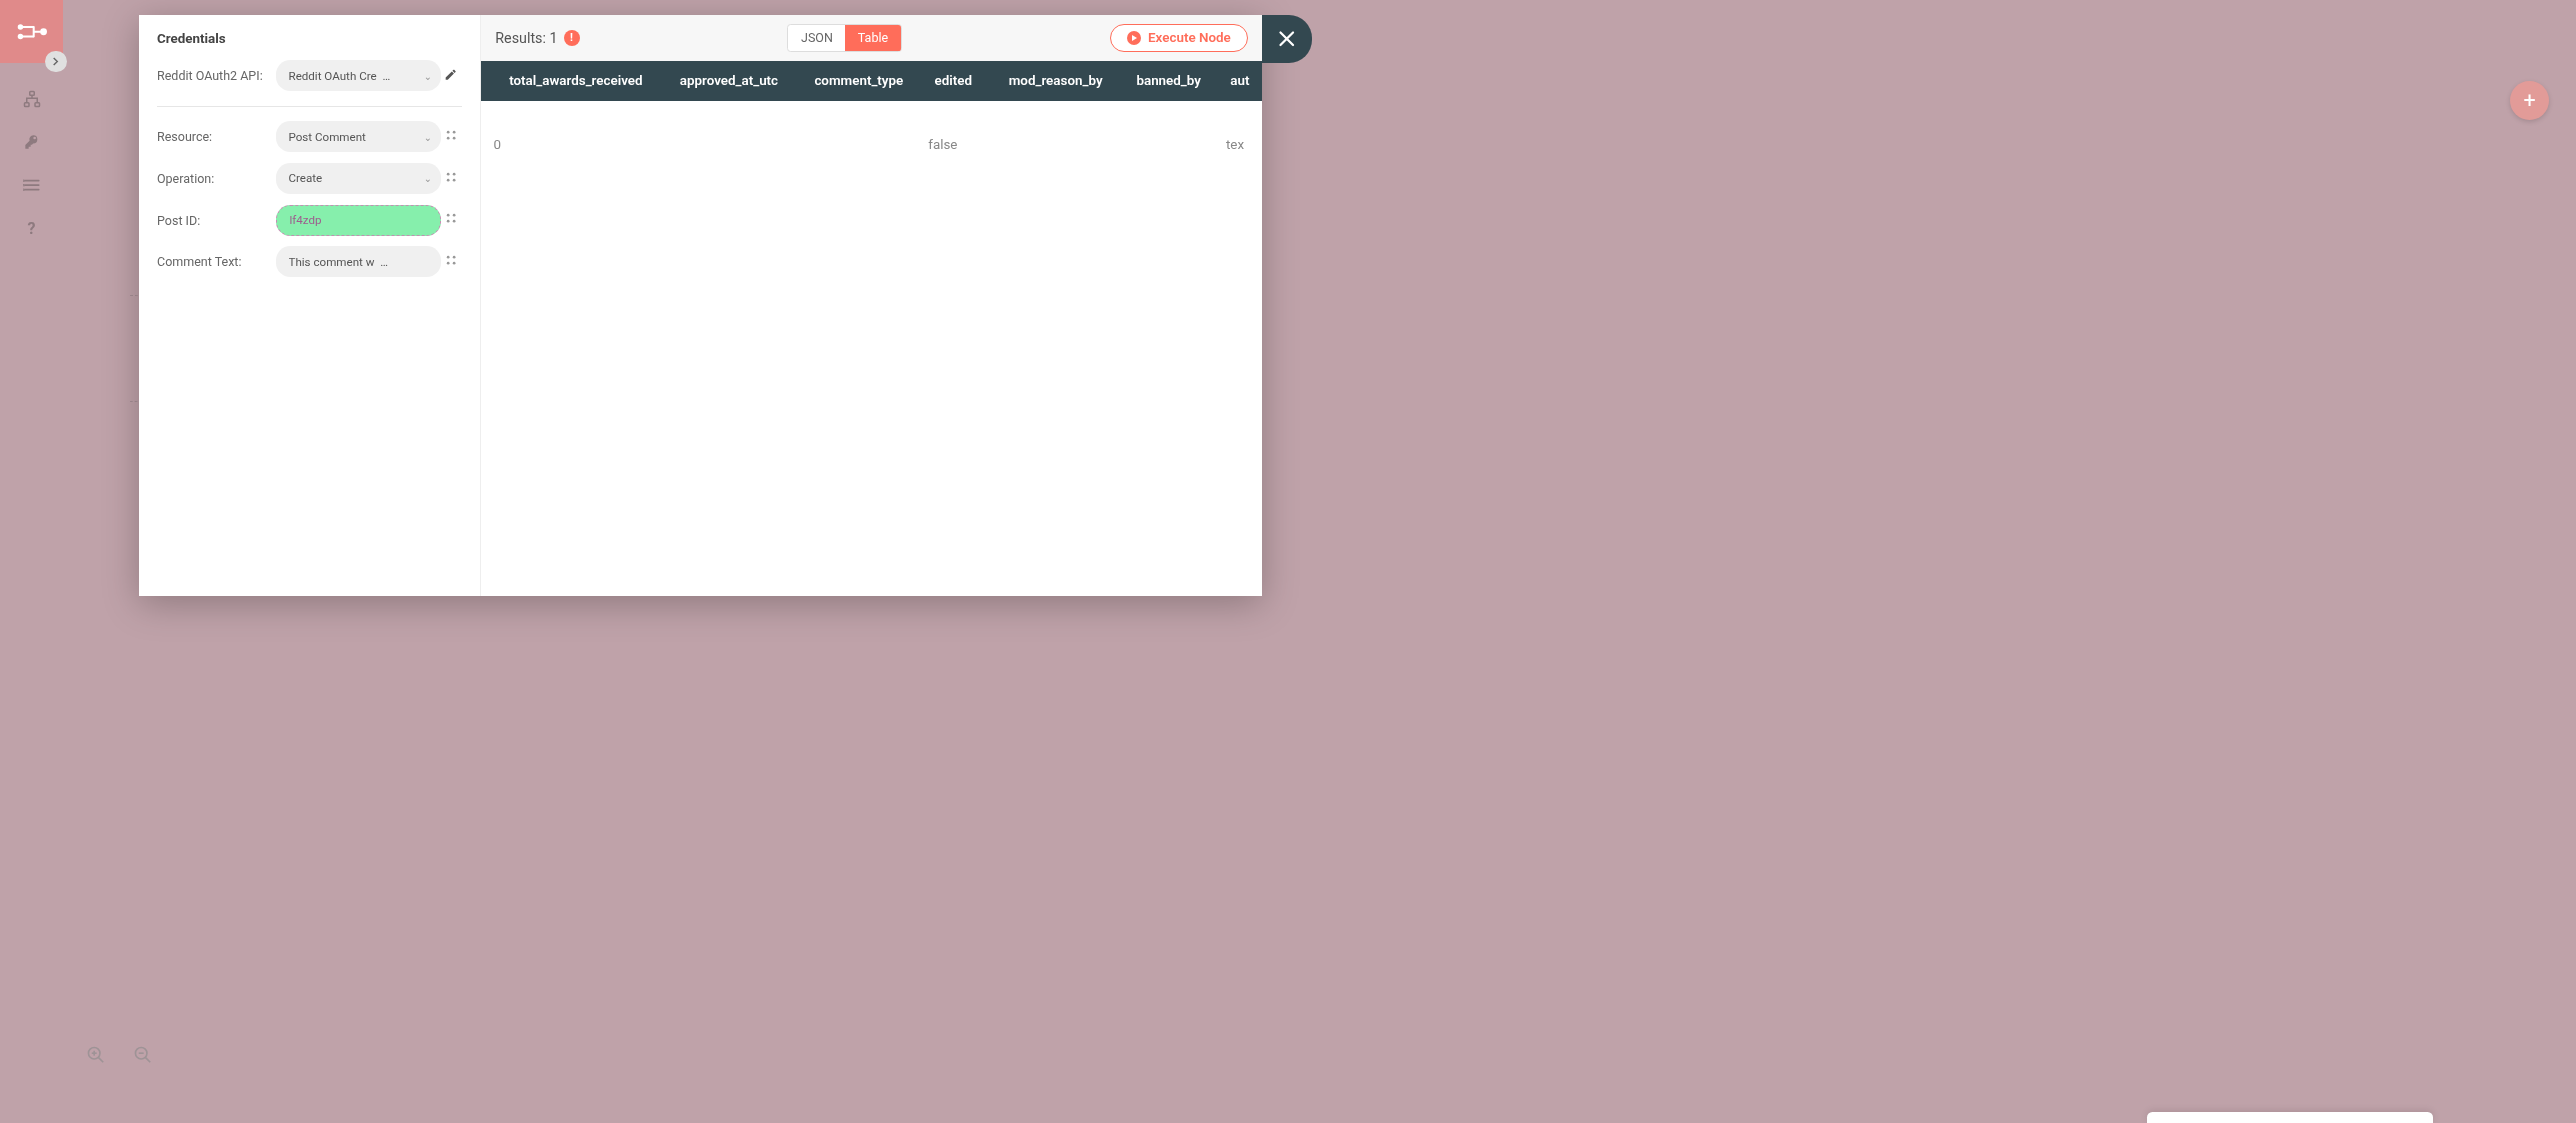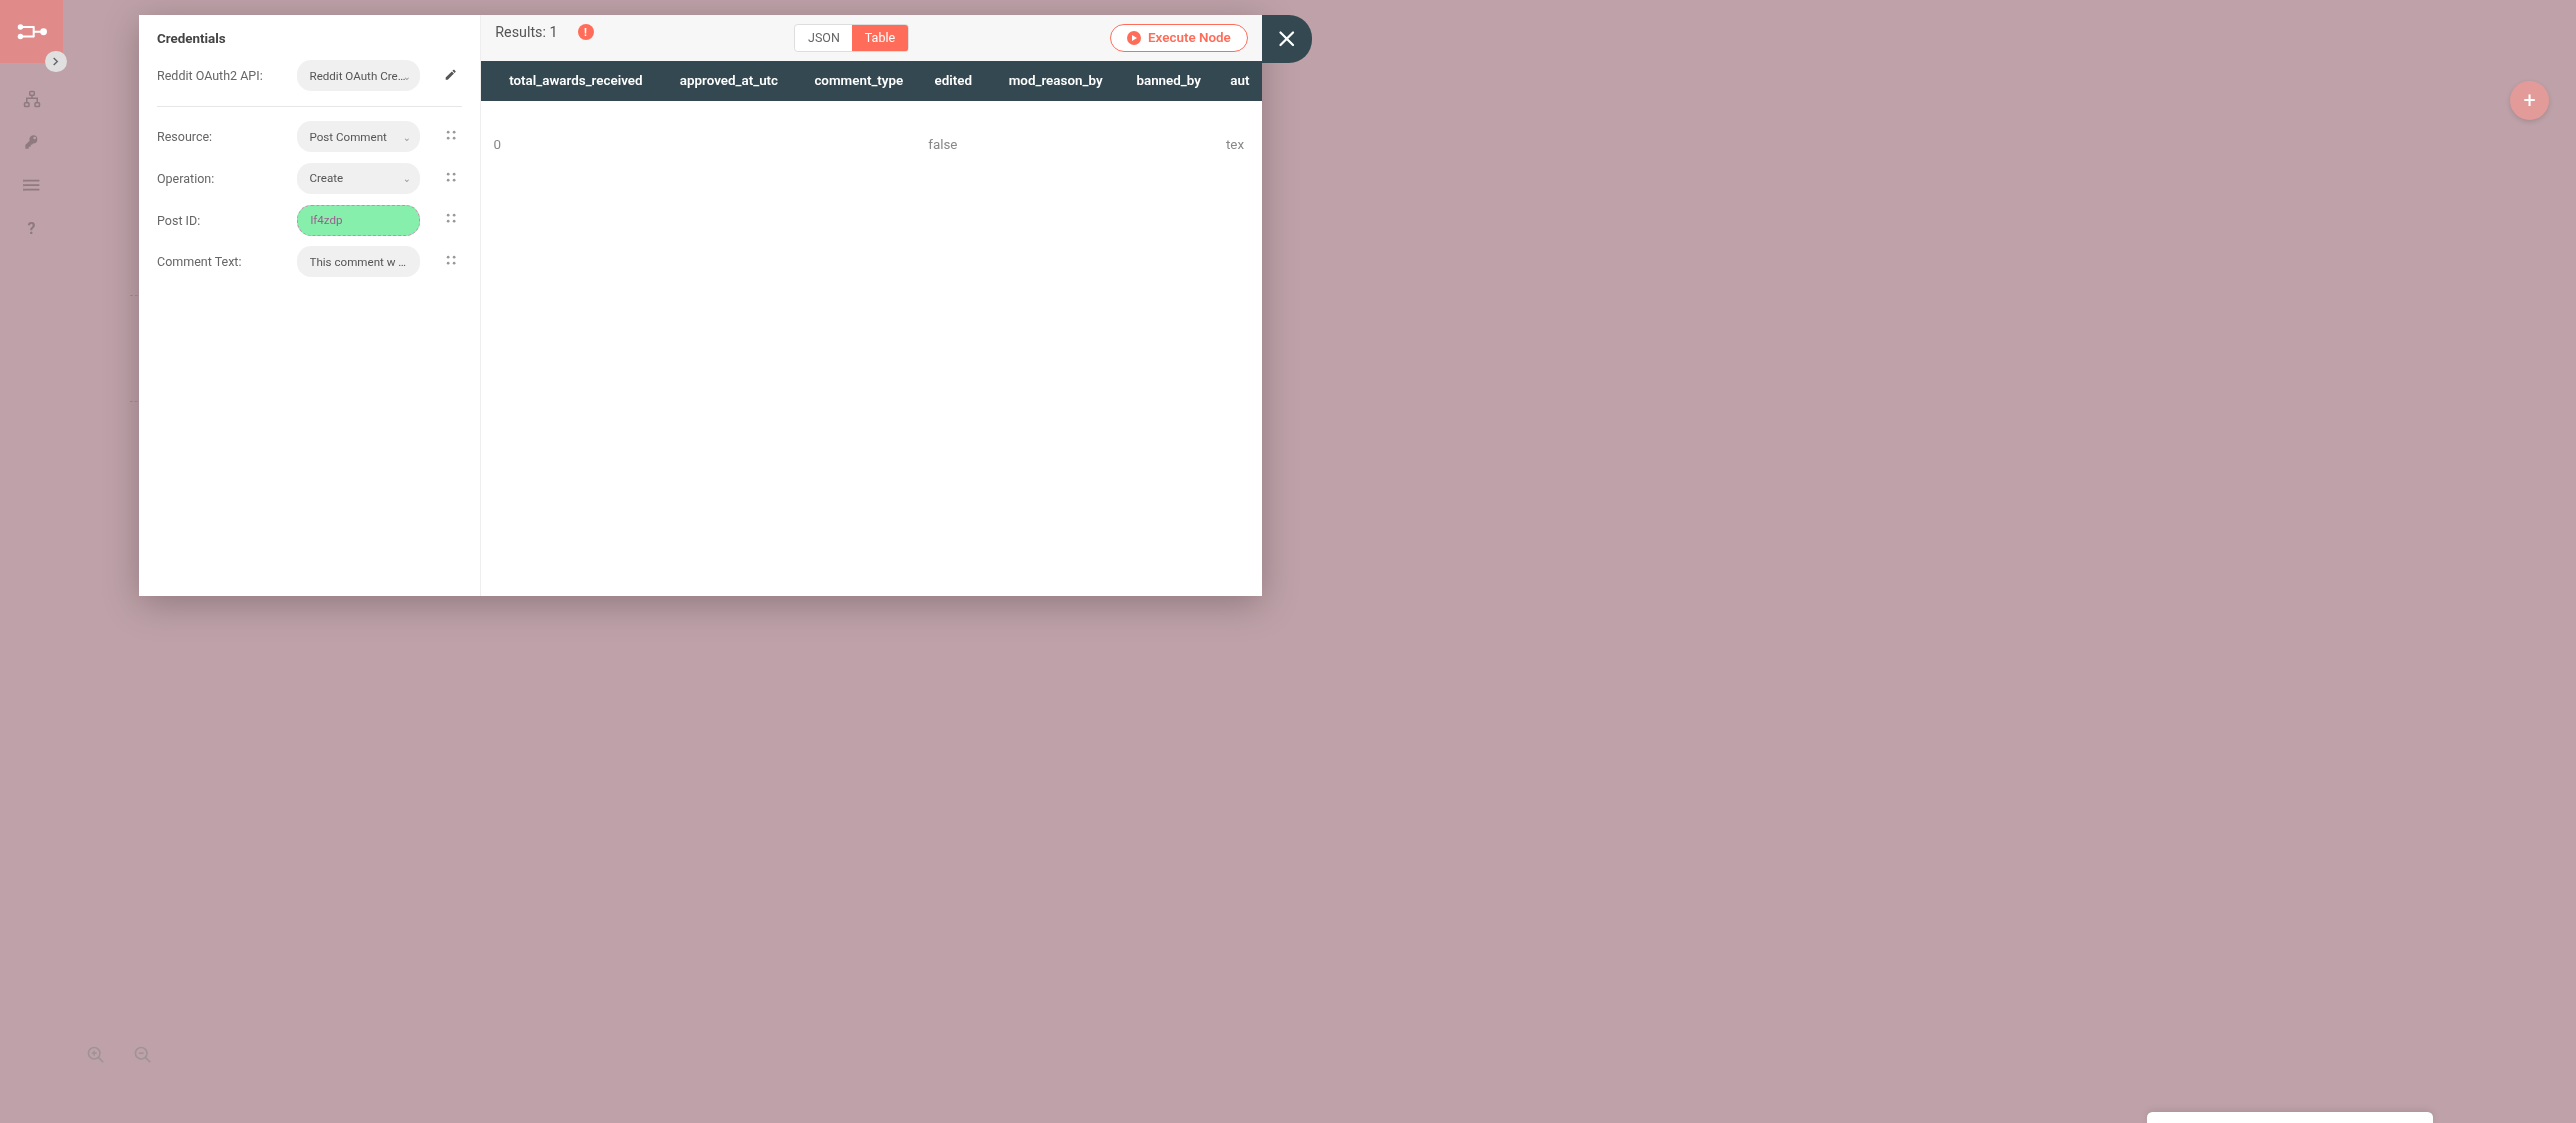--- a/index.html
+++ b/index.html
@@ -28,33 +28,33 @@
   .modal { position:absolute; left:139px; top:15px; width:1123px; height:581px; background:#fff; display:flex; box-shadow:0 7.2px 36px rgba(0,0,0,0.25); border-radius:1.8px;}
 
   .panel-left { width:342px; background:#fff; display:flex; flex-direction:column; border-right:0.9px solid #eee;}
   .header-left { background:#FDEEEB; padding:21.5px 21.5px 0 21.5px;}
   .node-title { font-size:19.7px; color:#555;}
   .tabs { display:flex; margin-top:19.7px;}
   .tab { flex:1; text-align:center; padding:10.7px 0; font-size:14.3px; color:#666; cursor:pointer;}
   .tab.active { color:#FF6D5A; font-weight:700; border-bottom:1.8px solid #FF6D5A;}
   .params-body { padding:16px 18px; overflow:auto; flex:1;}
   .section-h { font-size:13.4px; font-weight:700; color:#444; margin-bottom:9px;}
-  .row { display:flex; align-items:center; padding:5.4px 0; gap:24px;}
+  .row { display:flex; align-items:center; padding:5.4px 0; gap:3px;}
   .row label { width:116px; font-size:12.5px; color:#666; flex-shrink:0;}
   .select-like, .text-like { flex:1; background:#F0F0F0; border-radius:14.3px; height:31px; display:flex; align-items:center; padding:0 12.5px; font-size:11.6px; color:#555; position:relative; min-width:0;}
   .select-like .chev { position:absolute; right:9px; top:50%; transform:translateY(-50%); font-size:9.8px; color:#999;}
   .text-like.highlight { background:#86efac; border:0.9px dashed #C38FB2; color:#9d5d8d;}
   .truncate { white-space:nowrap; overflow:hidden; text-overflow:ellipsis; max-width:100%; display:block;}
   .row .gear { width:18px; color:#999; font-size:13.4px; flex-shrink:0; cursor:pointer;}
   .row .pen { width:18px; color:#555; font-size:13.4px; flex-shrink:0; cursor:pointer;}
   .divider { height:0.9px; background:#e6e6e6; margin:9px 0;}
 
   
   .panel-right { flex:1; background:#fff; display:flex; flex-direction:column; position:relative; overflow:hidden;}
-  .top-bar { display:flex; padding:9px 14.3px 9px 14.3px; gap:20px; background:#F7F7F7;}
+  .top-bar { display:flex; align-items:center; padding:9px 14.3px 9px 14.3px; gap:6px; background:#F7F7F7;}
   .results-label { font-size:14.3px; color:#555;}
   .warn-icon { width:16px;height:16px;border-radius:50%;background:#FF6D5A;color:#fff;display:inline-flex;align-items:center;justify-content:center;font-size:10.7px;font-weight:700;}
   .spacer { flex:1;}
   .toggle-group { display:flex; border:0.9px solid #ddd; border-radius:3.6px; overflow:hidden; background:#fff;}
   .toggle-btn { padding:5.4px 12.5px; font-size:12.5px; color:#666; cursor:pointer;}
   .toggle-btn.active { background:#FF6D5A; color:#fff;}
   .exec-btn { border:1.3px solid #FF6D5A; color:#FF6D5A; background:#fff; border-radius:16px; padding:5.4px 16px; font-size:13.4px; font-weight:600; display:flex; align-items:center; gap:7.2px; cursor:pointer;}
   .exec-btn .play { width:14.3px;height:14.3px;border-radius:50%;background:#FF6D5A;display:inline-flex;align-items:center;justify-content:center;}
   .exec-btn .play::before{content:"";border-style:solid;border-width:3.6px 0 3.6px 5.4px;border-color:transparent transparent transparent #fff;margin-left:0.9px;}
 

